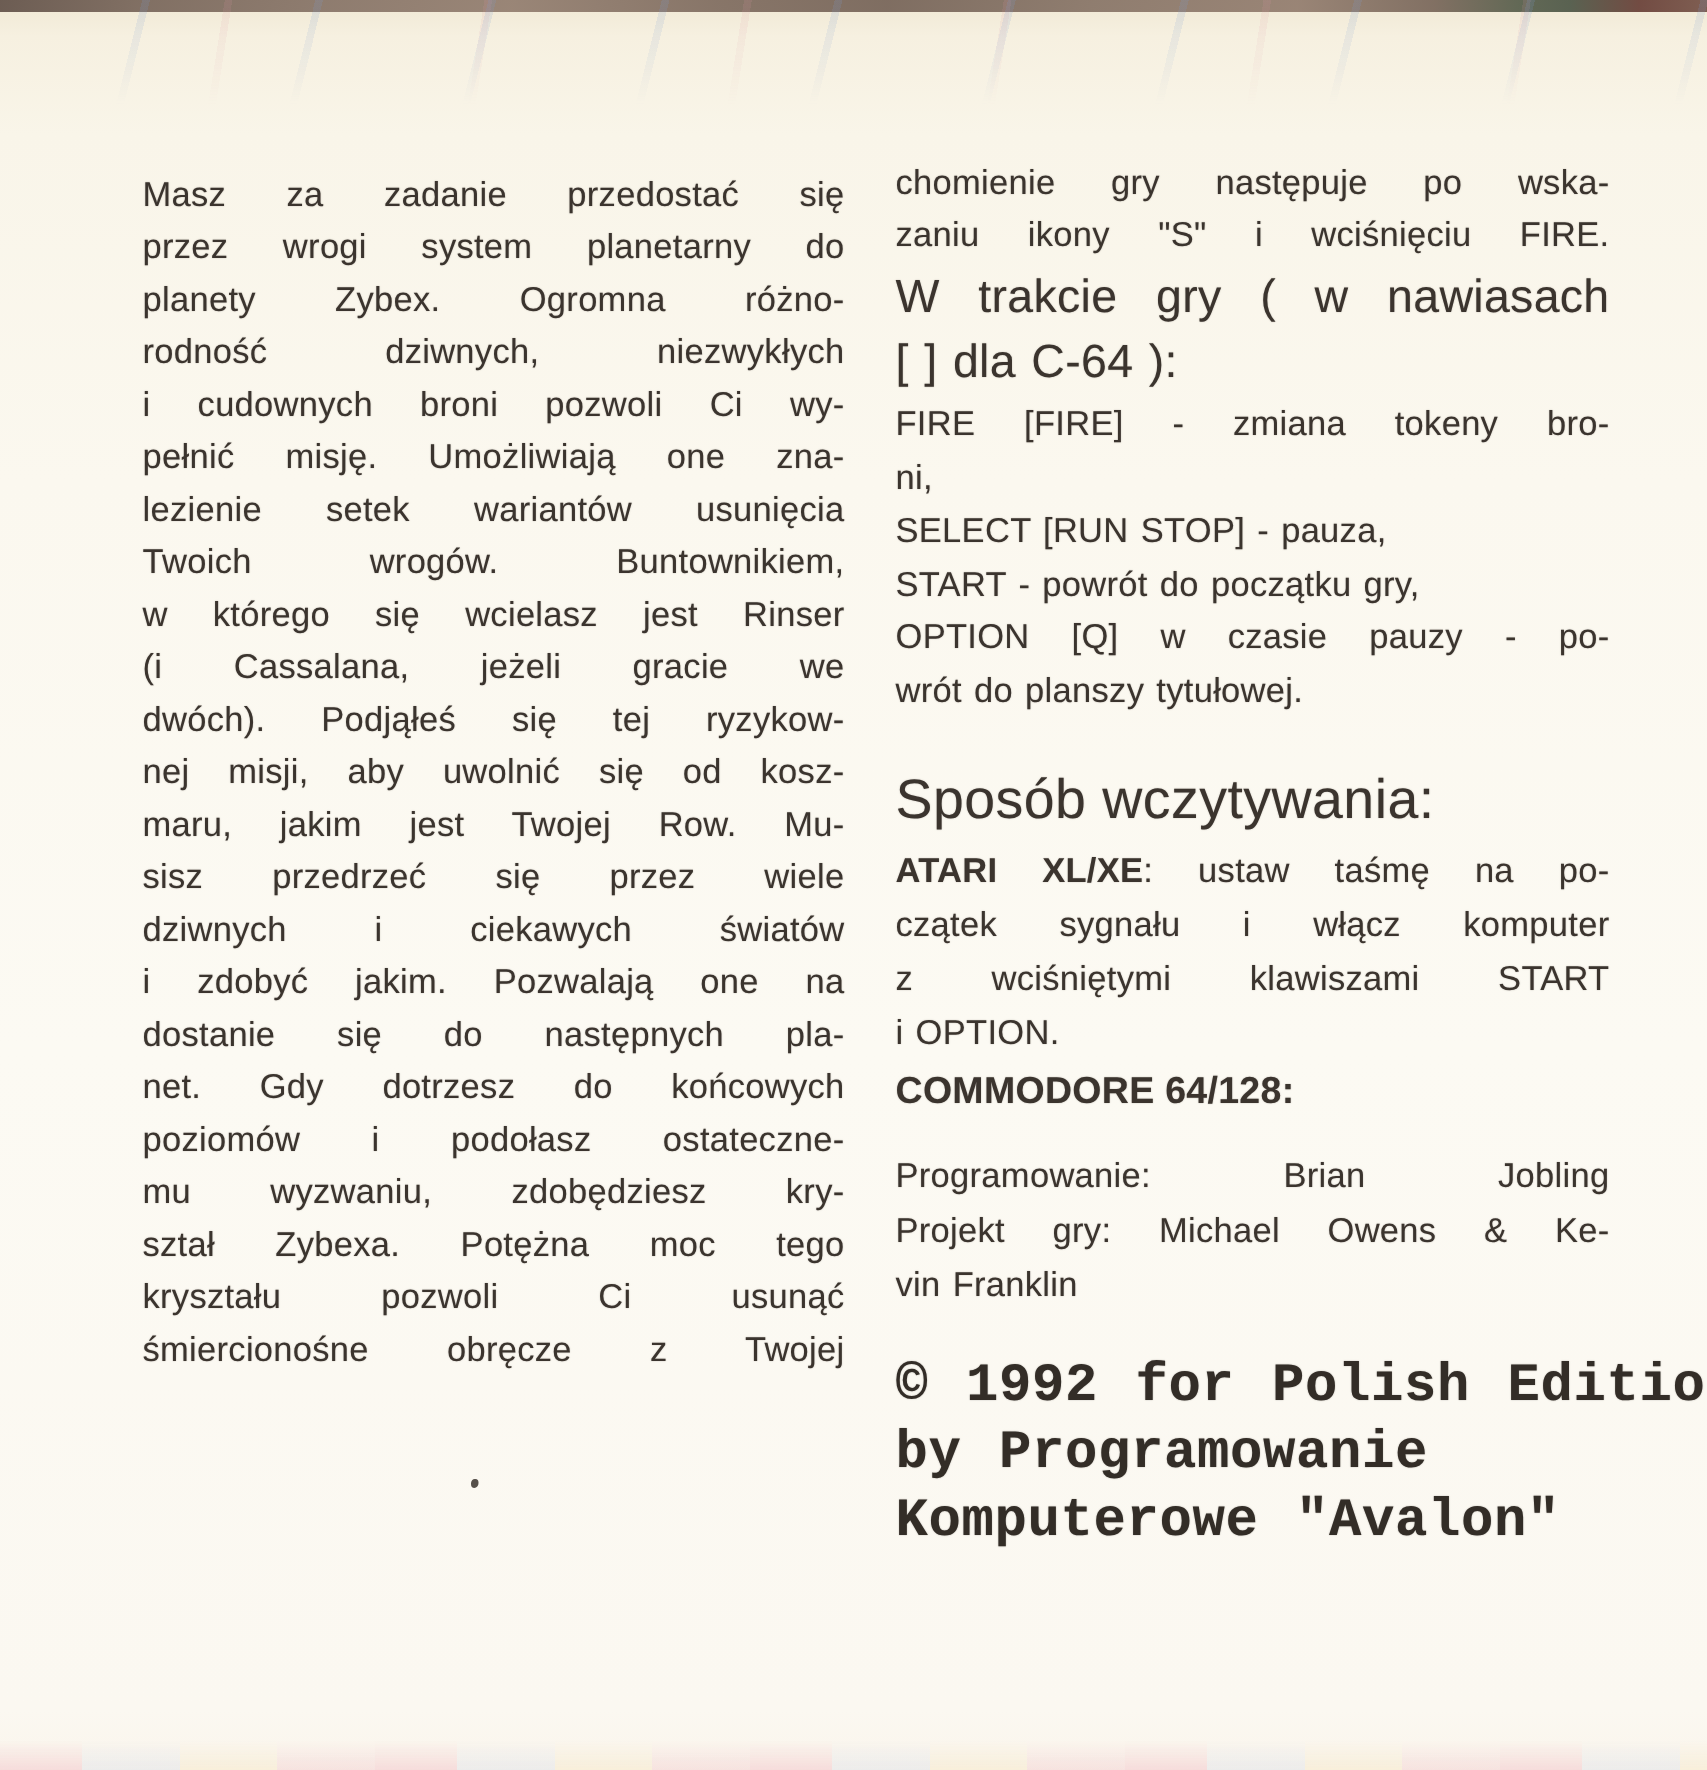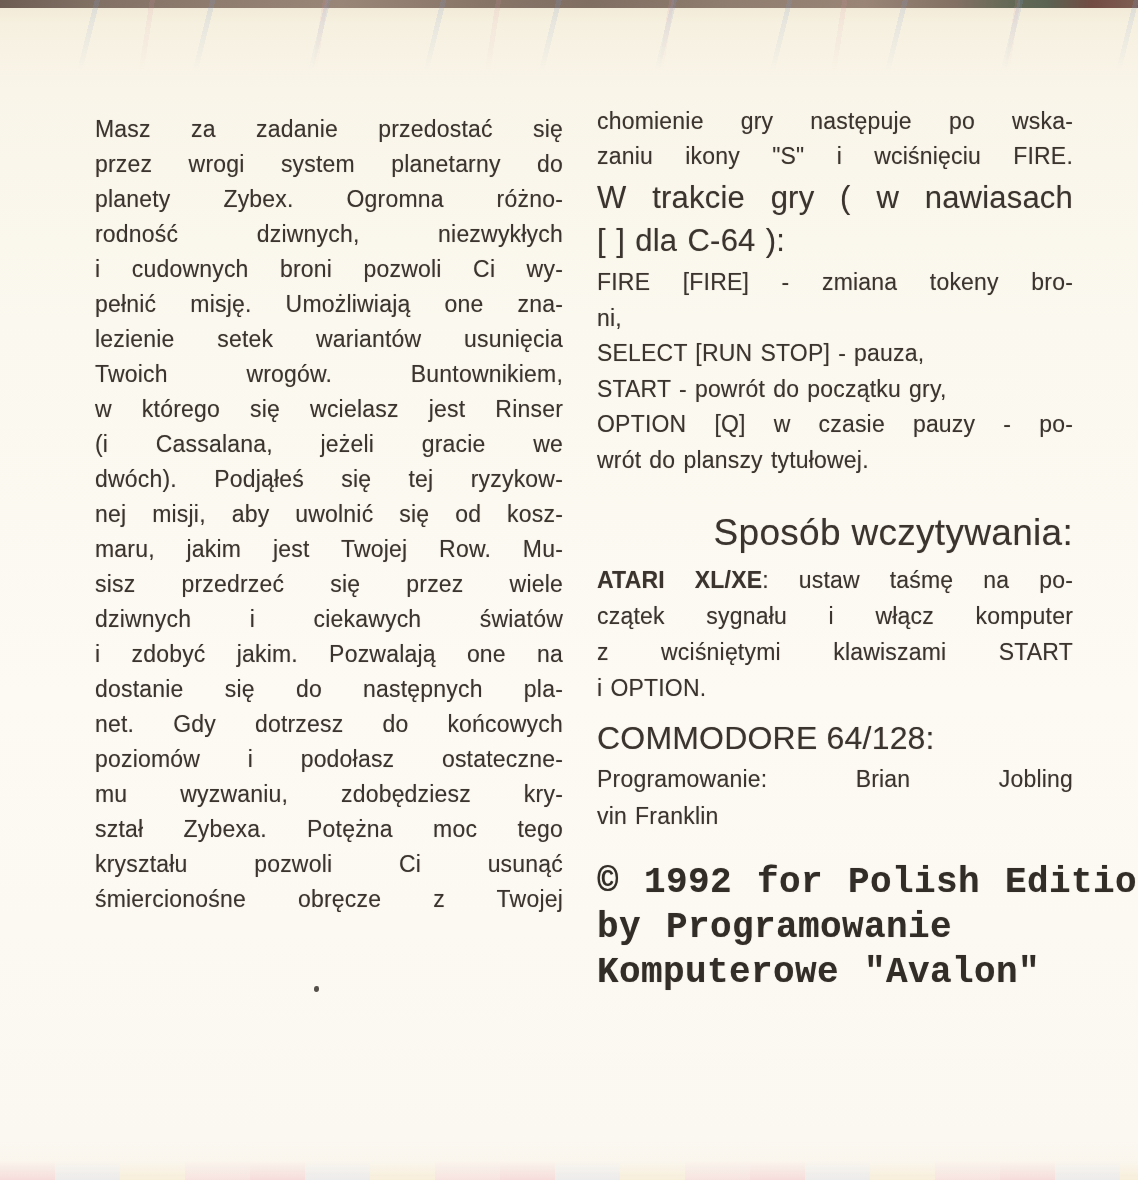--- a/index.html
+++ b/index.html
@@ -69,29 +69,29 @@
 
   .left-para1 .tline { line-height: 35px; }
 
   .right-para1 .tline { line-height: 35px; }
   .subheading { margin-top: 2px; }
   .subheading .tline { font-size: 31px; line-height: 43px; }
   .controls { margin-top: 3px; }
   .controls .tline { line-height: 35.5px; }
   .loading-heading {
     margin-top: 32px; font-size: 37px; line-height: 46px;
-    letter-spacing: 0.3px; text-shadow: 0 0 1px rgba(59,52,46,0.35); text-align: right;
+    letter-spacing: 0.3px; text-shadow: 0 0 1px rgba(59,52,46,0.35);
   }
   .atari-para { margin-top: 6px; }
   .atari-para .tline { line-height: 36px; }
   .commodore-heading {
-    margin-top: 13px; font-size: 32px; line-height: 38px; font-weight: 400;
+    margin-top: 2px; font-size: 25px; line-height: 38px; font-weight: 700;
     letter-spacing: 0.2px; text-shadow: 0 0 1px rgba(59,52,46,0.4);
   }
-  .credits { margin-top: 4px; }
+  .credits { margin-top: 19px; }
   .credits .tline { line-height: 36.5px; }
   .copyright {
     margin-top: 26px;
     font-family: "Liberation Serif", "DejaVu Serif", serif;
     font-weight: 700; color: #332d27;
   }
   .copyright .tline {
     font-size: 36px; line-height: 45px; text-align: left;
     letter-spacing: 0.4px; word-spacing: 3px;
     text-shadow: 0 0 1px rgba(51,45,39,0.4);
@@ -160,20 +160,21 @@
       <div class="tline just"><span class="b">ATARI XL/XE</span><span>: ustaw taśmę na po-</span></div>
       <div>
           <div class="tline just">czątek sygnału i włącz komputer</div>
           <div class="tline just">z wciśniętymi klawiszami START</div>
           <div class="tline">i OPTION.</div>
         </div>
     </div>
     <div class="commodore-heading">COMMODORE 64/128:</div>
     <div class="credits">
         <div class="tline just">Programowanie: Brian Jobling</div>
+        <div class="tline just">Projekt gry: Michael Owens &amp; Ke-</div>
         <div class="tline">vin Franklin</div>
       </div>
     <div class="copyright">
         <div class="tline">© 1992 for Polish Edition</div>
         <div class="tline">by Programowanie</div>
         <div class="tline">Komputerowe "Avalon"</div>
       </div>
   </div>
 
 </div>

